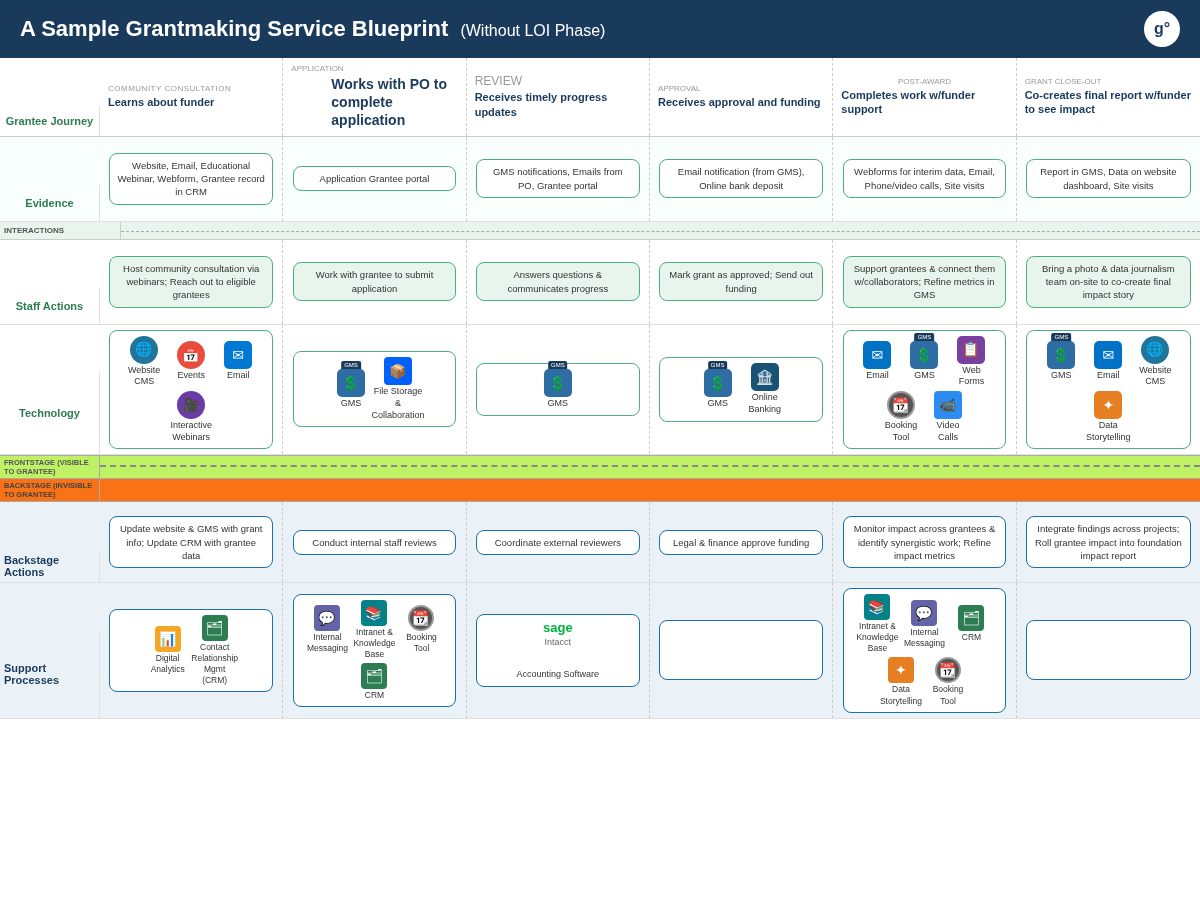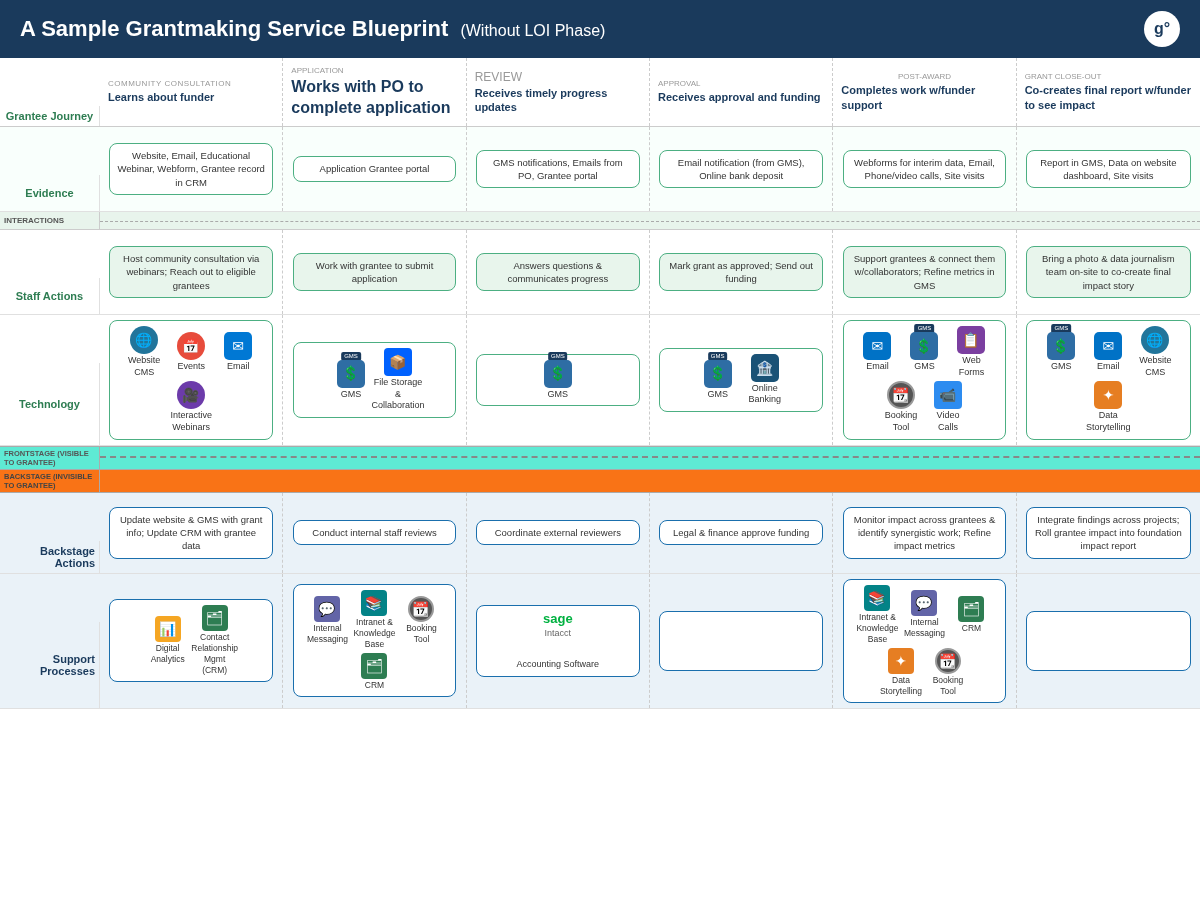--- a/index.html
+++ b/index.html
@@ -52,21 +52,21 @@
     
     .row-section {
       display: flex;
       border-bottom: 1px solid #e0e0e0;
     }
     .row-label {
       width: 100px;
       display: flex;
       align-items: center;
       justify-content: center;
-      text-align: right;
+      text-align: left;
       padding: 4px;
       font-weight: bold;
       font-size: 12px;
       flex-shrink: 0;
       border-right: 1px solid #e0e0e0;
       margin-top: 48px;
     }
     .row-content {
       flex: 1;
       display: grid;
@@ -219,21 +219,21 @@
   <div style="display:flex; border-bottom:1px solid #ccc; min-height:68px; background:white;">
     <div class="row-label grantee-journey-label" style="font-size:11px;">Grantee Journey</div>
     <div style="flex:1; display:grid; grid-template-columns:repeat(6,1fr);">
 
       <div class="cell" style="flex-direction:column; align-items:flex-start; padding:6px 8px;">
         <div style="color:#999; font-size:8px; text-transform:uppercase; letter-spacing:0.5px; margin-bottom:2px;">COMMUNITY CONSULTATION</div>
         <div style="font-weight:bold; font-size:11px; color:#1a3a5c; line-height:1.3;">Learns about funder</div>
       </div>
       <div class="cell" style="flex-direction:column; align-items:flex-start; padding:6px 8px;">
         <div style="color:#999; font-size:8px; text-transform:uppercase; margin-bottom:2px;">APPLICATION</div>
-        <div style="font-weight:bold; font-size:16px; color:#1a3a5c; line-height:1.3;">Works with PO to complete application</div>
+        <div style="font-weight:bold; font-size:14px; color:#1a3a5c; line-height:1.3;margin-left:40px;">Works with PO to complete application</div>
       </div>
       <div class="cell" style="flex-direction:column; align-items:flex-start; padding:6px 8px;">
         <div style="color:#999; font-size:12px; text-transform:uppercase; margin-bottom:2px;">REVIEW</div>
         <div style="font-weight:bold; font-size:11px; color:#1a3a5c; line-height:1.3;">Receives timely progress updates</div>
       </div>
       <div class="cell" style="flex-direction:column; align-items:flex-start; padding:6px 8px;">
         <div style="color:#999; font-size:8px; text-transform:uppercase; margin-bottom:2px;">APPROVAL</div>
         <div style="font-weight:bold; font-size:11px; color:#1a3a5c; line-height:1.3;">Receives approval and funding</div>
       </div>
       <div class="cell" style="flex-direction:column; align-items:center; padding:6px 8px;">
@@ -266,21 +266,21 @@
       <div class="cell">
         <div class="evidence-card">Webforms for interim data, Email, Phone/video calls, Site visits</div>
       </div>
       <div class="cell" style="border-right:none;">
         <div class="evidence-card">Report in GMS, Data on website dashboard, Site visits</div>
       </div>
     </div>
   </div>
 
   <div style="display:flex; min-height:18px; background:#e8f4ec; border-bottom:1px solid #ccc;">
-    <div style="width:100px; font-size:8px; font-weight:bold; color:#555; text-transform:uppercase; padding:1px 4px; display:flex; align-items:center; border-right:1px solid #ccc;">INTERACTIONS</div>
+    <div style="width:121px; font-size:8px; font-weight:bold; color:#555; text-transform:uppercase; padding:1px 4px; display:flex; align-items:center; border-right:1px solid #ccc;">INTERACTIONS</div>
     <div style="flex:1; border-top:1.5px dashed #aaa; margin-top:9px;"></div>
   </div>
 
   <div class="row-section" style="min-height:85px; background:white;">
     <div class="row-label label-green" style="font-size:11px;">Staff Actions</div>
     <div class="row-content">
       <div class="cell">
         <div class="staff-card">Host community consultation via webinars; Reach out to eligible grantees</div>
       </div>
       <div class="cell">
@@ -418,21 +418,21 @@
           <div class="tech-icon-group">
             <div class="tech-icon icon-data-story">✦</div>
             <div>Data Storytelling</div>
           </div>
         </div>
       </div>
 
     </div>
   </div>
 
-  <div style="display:flex; min-height:20px; background:#5eead4; border-bottom:1px solid #aaa; border-top:1px solid #aaa;">
+  <div style="display:flex; min-height:20px; background:#bef264; border-bottom:1px solid #aaa; border-top:1px solid #aaa;">
     <div style="width:100px; font-size:7.5px; font-weight:bold; color:#555; text-transform:uppercase; padding:2px 4px; display:flex; align-items:center; line-height:1.2; border-right:1px solid #aaa;">FRONTSTAGE (VISIBLE TO GRANTEE)</div>
     <div style="flex:1; border-top:2px dashed #888; margin-top:9px;"></div>
   </div>
 
   <div style="display:flex; min-height:20px; background:#f97316; border-bottom:1px solid #aaa;">
     <div style="width:100px; font-size:7.5px; font-weight:bold; color:#444; text-transform:uppercase; padding:2px 4px; display:flex; align-items:center; line-height:1.2; border-right:1px solid #aaa;">BACKSTAGE (INVISIBLE TO GRANTEE)</div>
     <div style="flex:1;"></div>
   </div>
 
   <div class="row-section" style="min-height:80px; background:#eaf2f8;">

